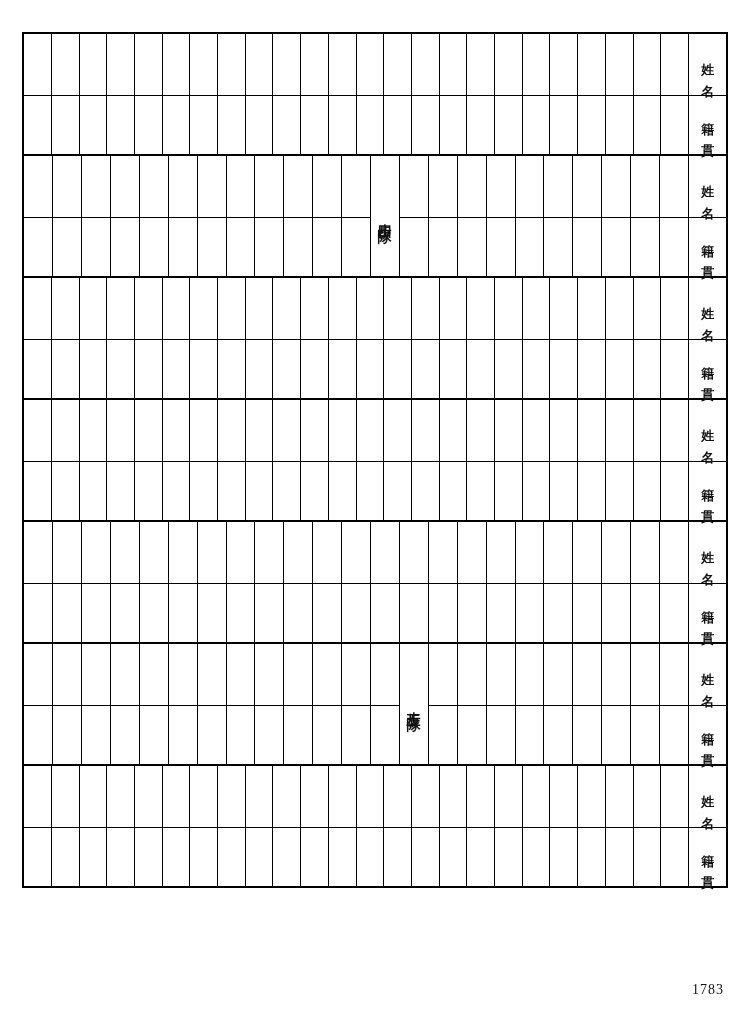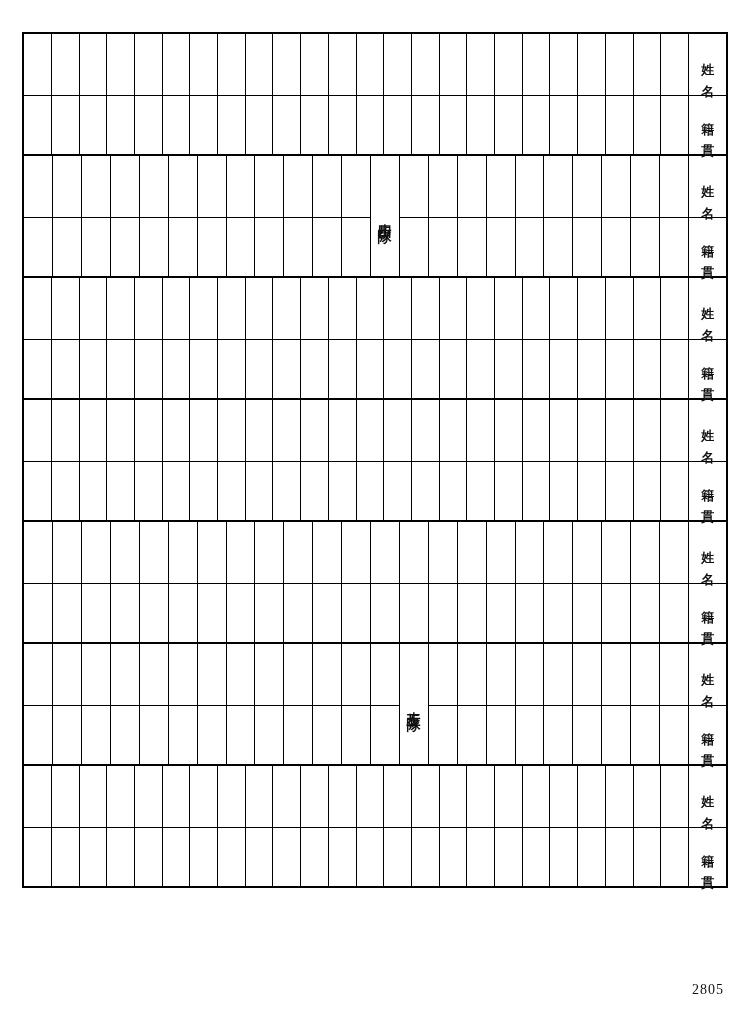--- a/index.html
+++ b/index.html
@@ -1508,14 +1508,14 @@
         <div class="cell">
           <div class="name-box">
             <span class="vtext name-text">王輔政</span>
           </div>
           <div class="origin-box">
             <span class="vtext origin-text">秦平民</span>
           </div>
         </div>
       </div>
     </div>
-  <div class="page-number">2805</div>
+  <div class="page-number">1783</div>
 </div>
 
 </body></html>

